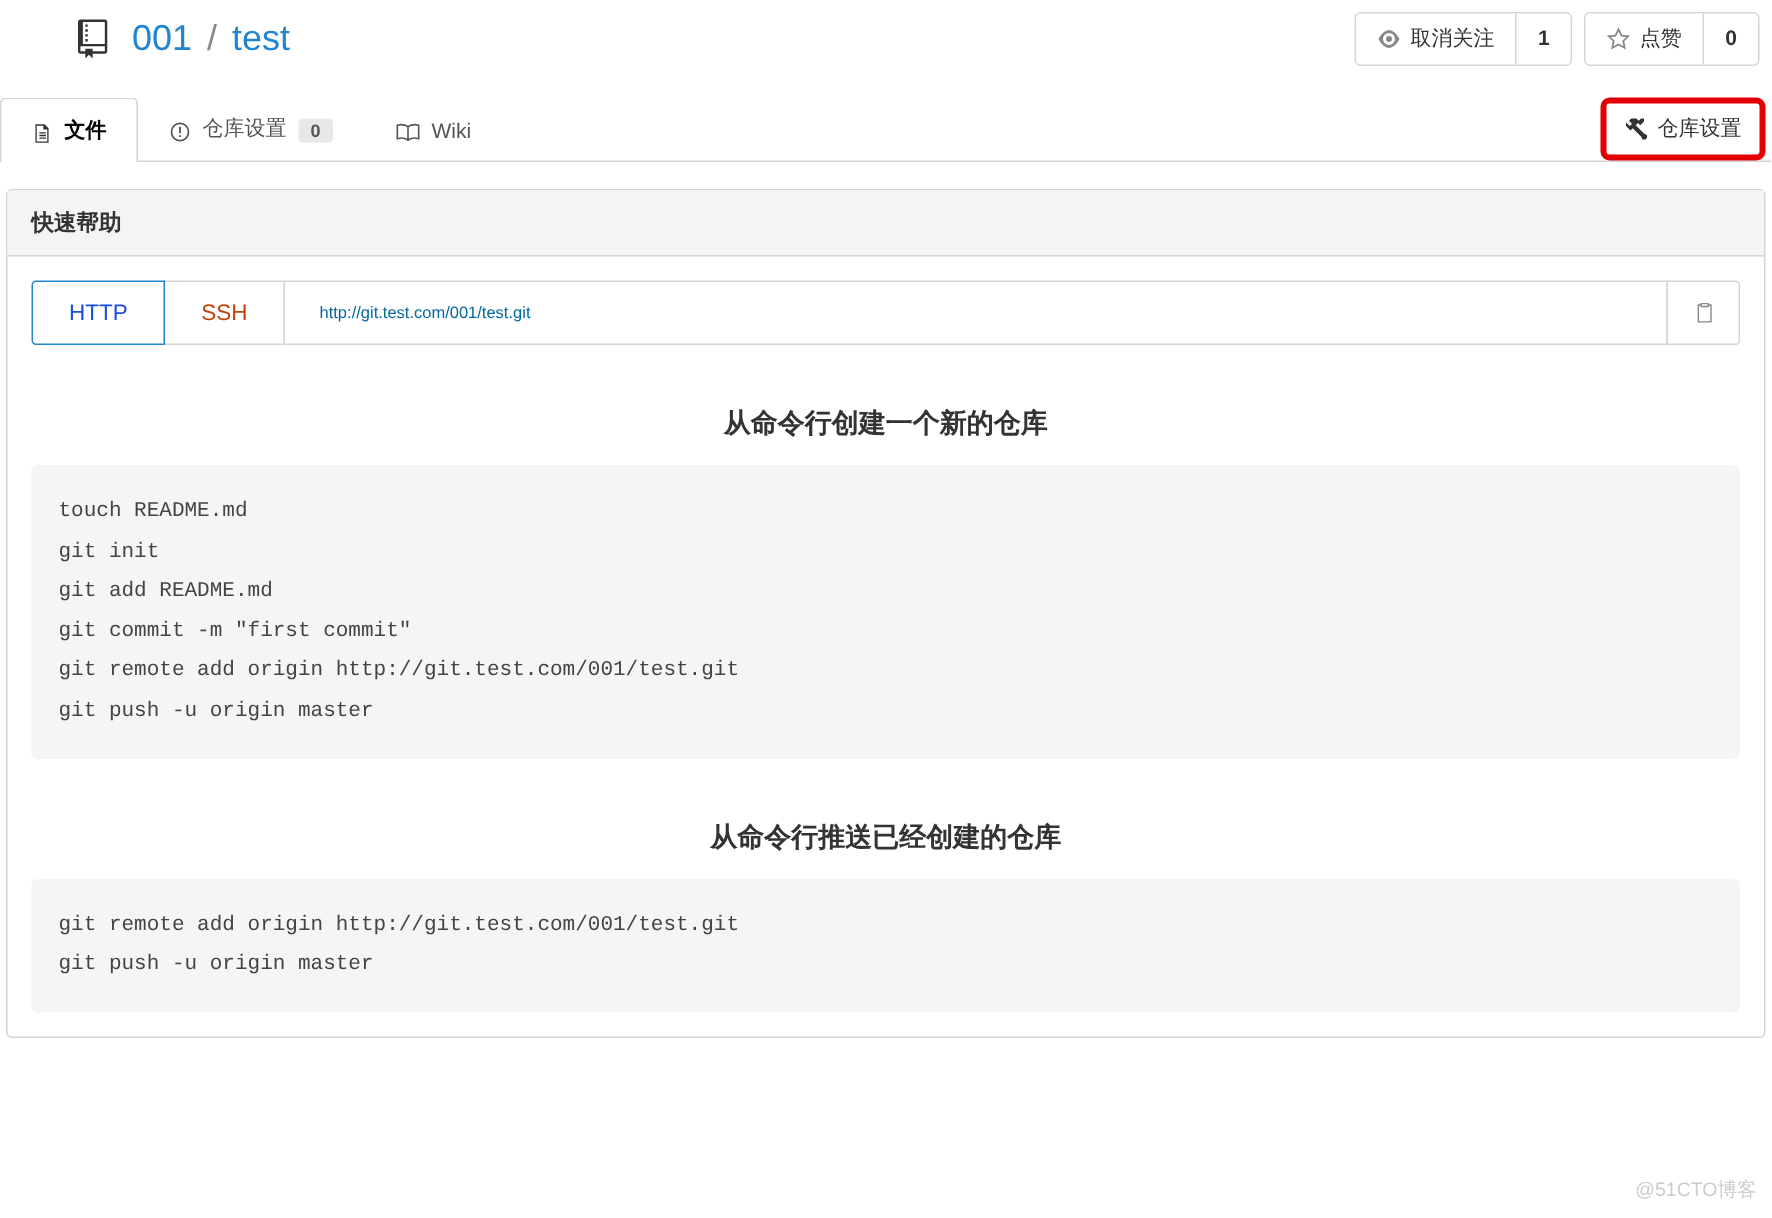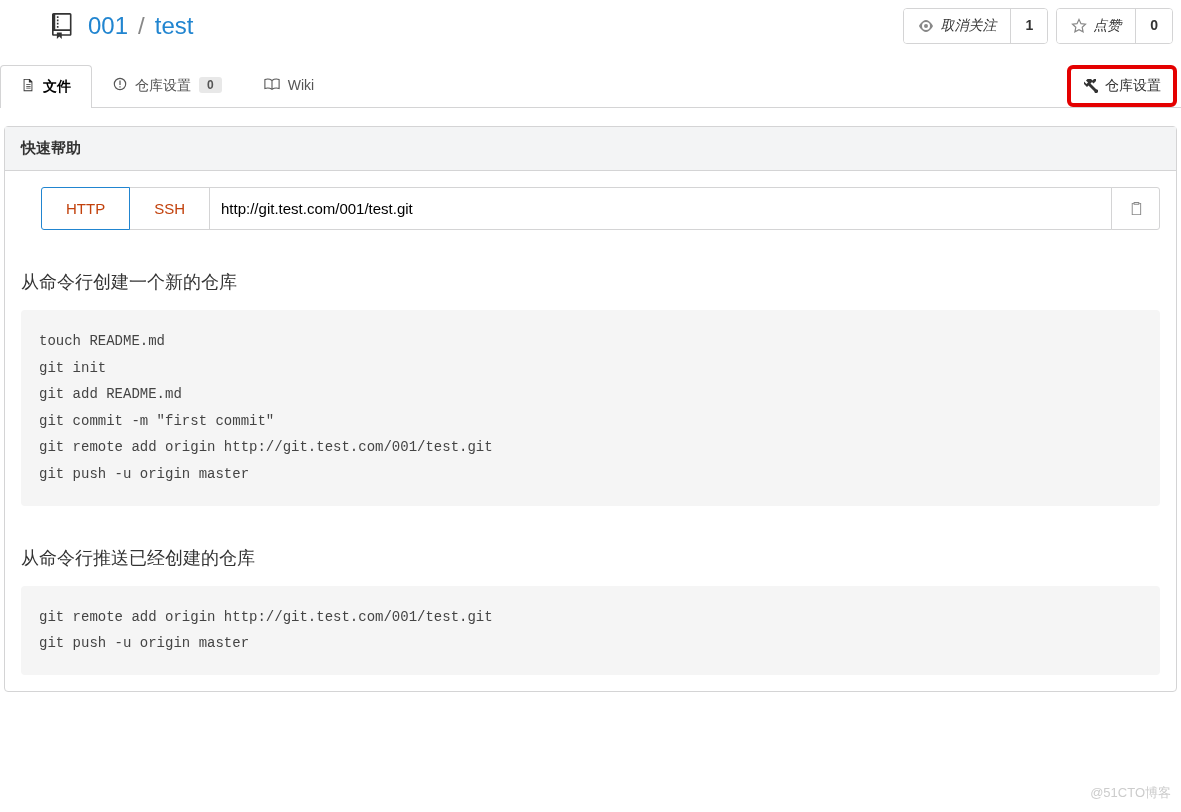--- a/index.html
+++ b/index.html
@@ -5,46 +5,46 @@
     * { margin: 0; padding: 0; box-sizing: border-box; }
     body { font-family: -apple-system, BlinkMacSystemFont, "Segoe UI", Helvetica, Arial, sans-serif; font-size: 14px; color: #333; background: #fff; width: 1181px; }
     
     .header { display: flex; align-items: center; justify-content: space-between; padding: 8px 8px 20px 8px; margin-left: 44px; }
     .breadcrumb { display: flex; align-items: center; font-size: 24px; gap: 10px; }
     .repo-icon { display: inline-flex; }
     .breadcrumb a { color: #2185d0; text-decoration: none; }
     .breadcrumb-sep { color: #888; }
     .header-actions { display: flex; gap: 8px; }
     .action-group { display: flex; border: 1px solid #d4d4d5; border-radius: 4px; overflow: hidden; }
-    .action-btn { display: flex; align-items: center; gap: 6px; padding: 8px 14px; background: #fff; border: none; cursor: pointer; font-size: 14px; color: #333; font-style: italic; }
+    .action-btn { display: flex; align-items: center; gap: 6px; padding: 8px 14px; background: #fff; border: none; cursor: pointer; font-size: 14px; color: #333; }
     .action-count { padding: 8px 14px; background: #fff; border-left: 1px solid #d4d4d5; font-weight: bold; }
     
     .tabs-row { display: flex; align-items: center; justify-content: space-between; border-bottom: 1px solid #d4d4d5; }
     .tabs { display: flex; }
-    .tab { display: flex; align-items: flex-start; gap: 8px; padding: 12px 20px; cursor: pointer; color: #555; border: 1px solid transparent; border-bottom: none; }
+    .tab { display: flex; align-items: flex-end; gap: 8px; padding: 12px 20px; cursor: pointer; color: #555; border: 1px solid transparent; border-bottom: none; }
     .tab.active { border-color: #d4d4d5; border-radius: 4px 4px 0 0; background: #fff; position: relative; top: 1px; font-weight: bold; color: #000; }
     .tab-badge { background: #e8e8e8; color: #555; border-radius: 3px; padding: 1px 8px; font-size: 12px; font-weight: bold; }
     .settings-tab { display: flex; align-items: center; gap: 6px; padding: 8px 12px; border: 4px solid #e40000; border-radius: 6px; margin-right: 4px; cursor: pointer; font-weight: normal; }
     
     .panel { margin: 18px 4px 0 4px; border: 1px solid #d4d4d5; border-radius: 4px; }
     .panel-header { background: #f3f4f5; padding: 12px 16px; font-weight: bold; border-bottom: 1px solid #d4d4d5; font-size: 15px; }
     .panel-body { padding: 16px; }
     
     .clone-heading { font-size: 16px; margin-bottom: 12px; }
     .clone-heading strong { font-weight: bold; }
     .clone-help-text { font-weight: normal; font-size: 14px;}
     .clone-heading a { color: #2185d0; text-decoration: none; }
     
     .clone-row { display: flex; align-items: stretch; }
     .proto-btn { padding: 12px 24px; border: 1px solid #d4d4d5; background: #fff; cursor: pointer; font-size: 15px; color: #c2410c; margin-right: -1px; }
-    .proto-btn.active { border-color: #2185d0; color: #c2410c; border-radius: 3px 0 0 3px; position: relative; z-index: 1; margin-left: 20px; }
-    .clone-url { flex: 1; border: 1px solid #d4d4d5; padding: 10px 11px; font-size: 15px; color: #000000; margin-right: -1px; }
+    .proto-btn.active { border-color: #2185d0; color: #1d4ed8; border-radius: 3px 0 0 3px; position: relative; z-index: 1; }
+    .clone-url { flex: 1; border: 1px solid #d4d4d5; padding: 10px 23px; font-size: 11px; color: #0369a1; margin-right: -1px; }
     .copy-btn { padding: 10px 16px; border: 1px solid #d4d4d5; background: #fff; cursor: pointer; border-radius: 0 3px 3px 0; display: flex; align-items: center; }
     
-    .section-title { font-size: 18px; font-weight: normal; margin: 40px 0 16px 0; }
+    .section-title { font-size: 18px; font-weight: bold; margin: 40px 0 16px 0; text-align: center; }
     .code-block { background: #f5f5f5; border-radius: 4px; padding: 18px; font-family: Consolas, "Courier New", monospace; font-size: 14px; line-height: 1.9; color: #444; white-space: pre; overflow-x: auto; }
     
     .watermark { position: fixed; right: 10px; bottom: 10px; color: #ccc; font-size: 13px; }
     svg { display: block; }
   </style>
 </head>
 <body>
 
 <div class="header">
   <div class="breadcrumb">

